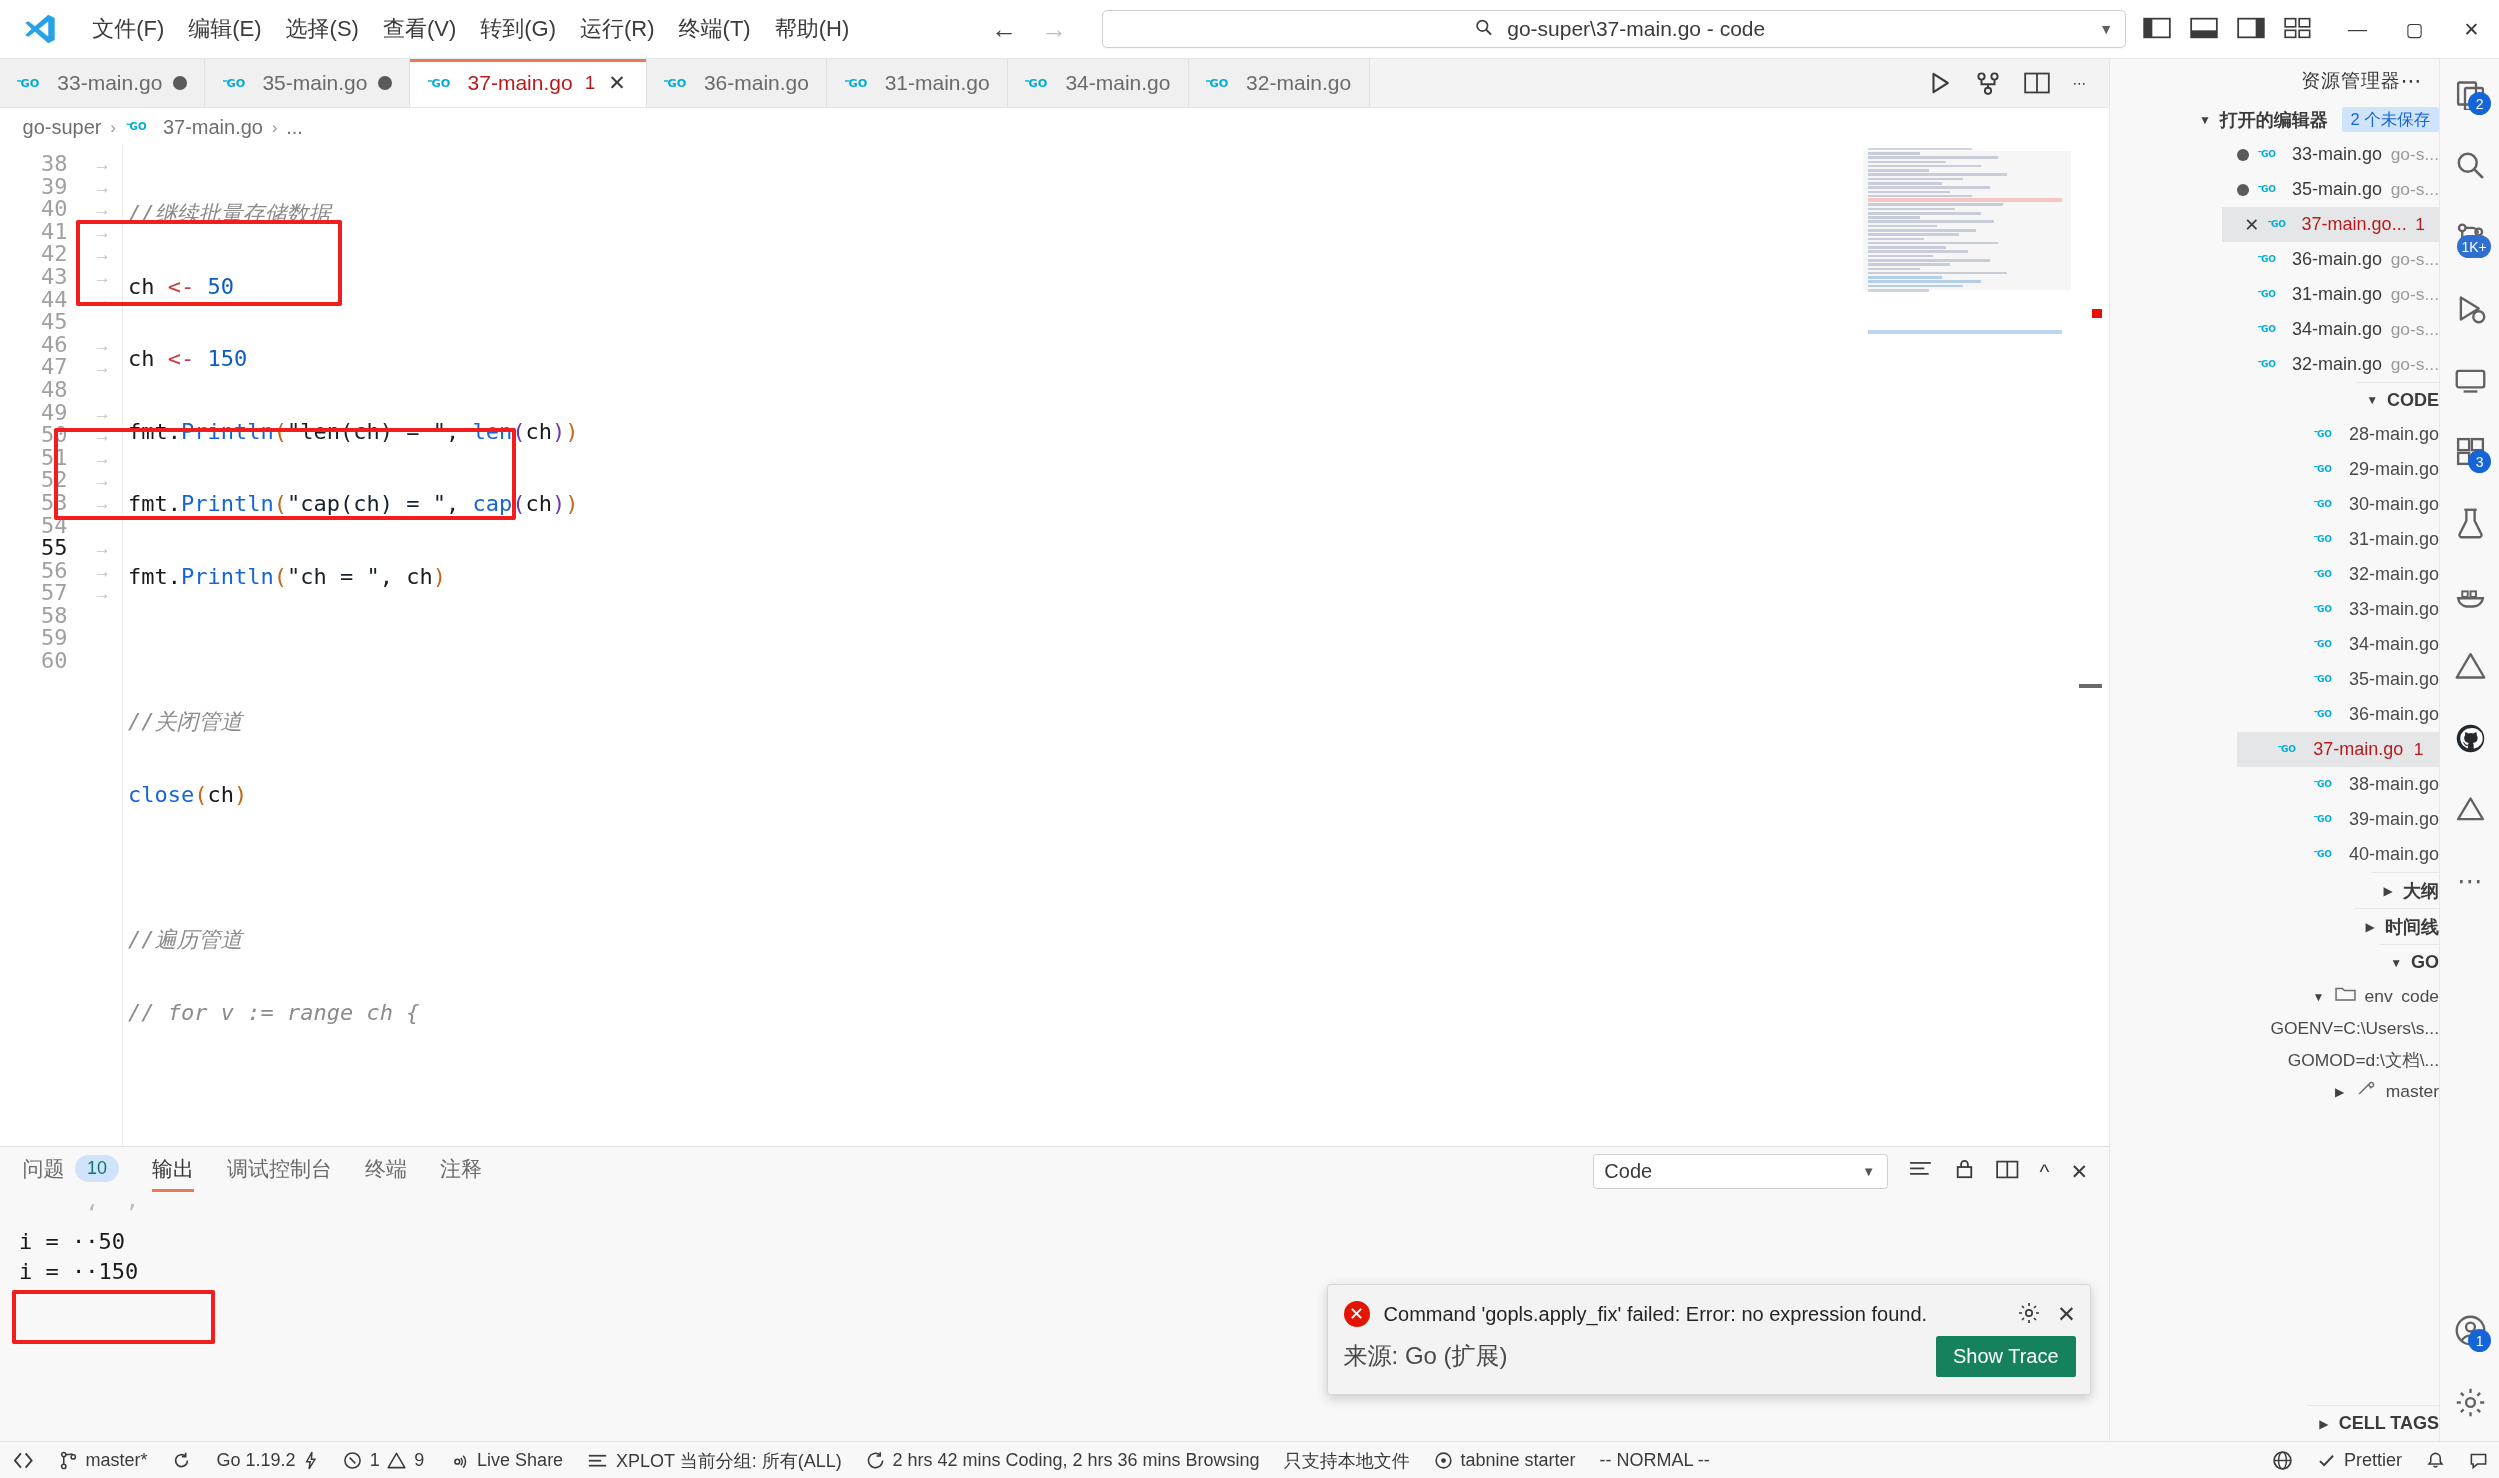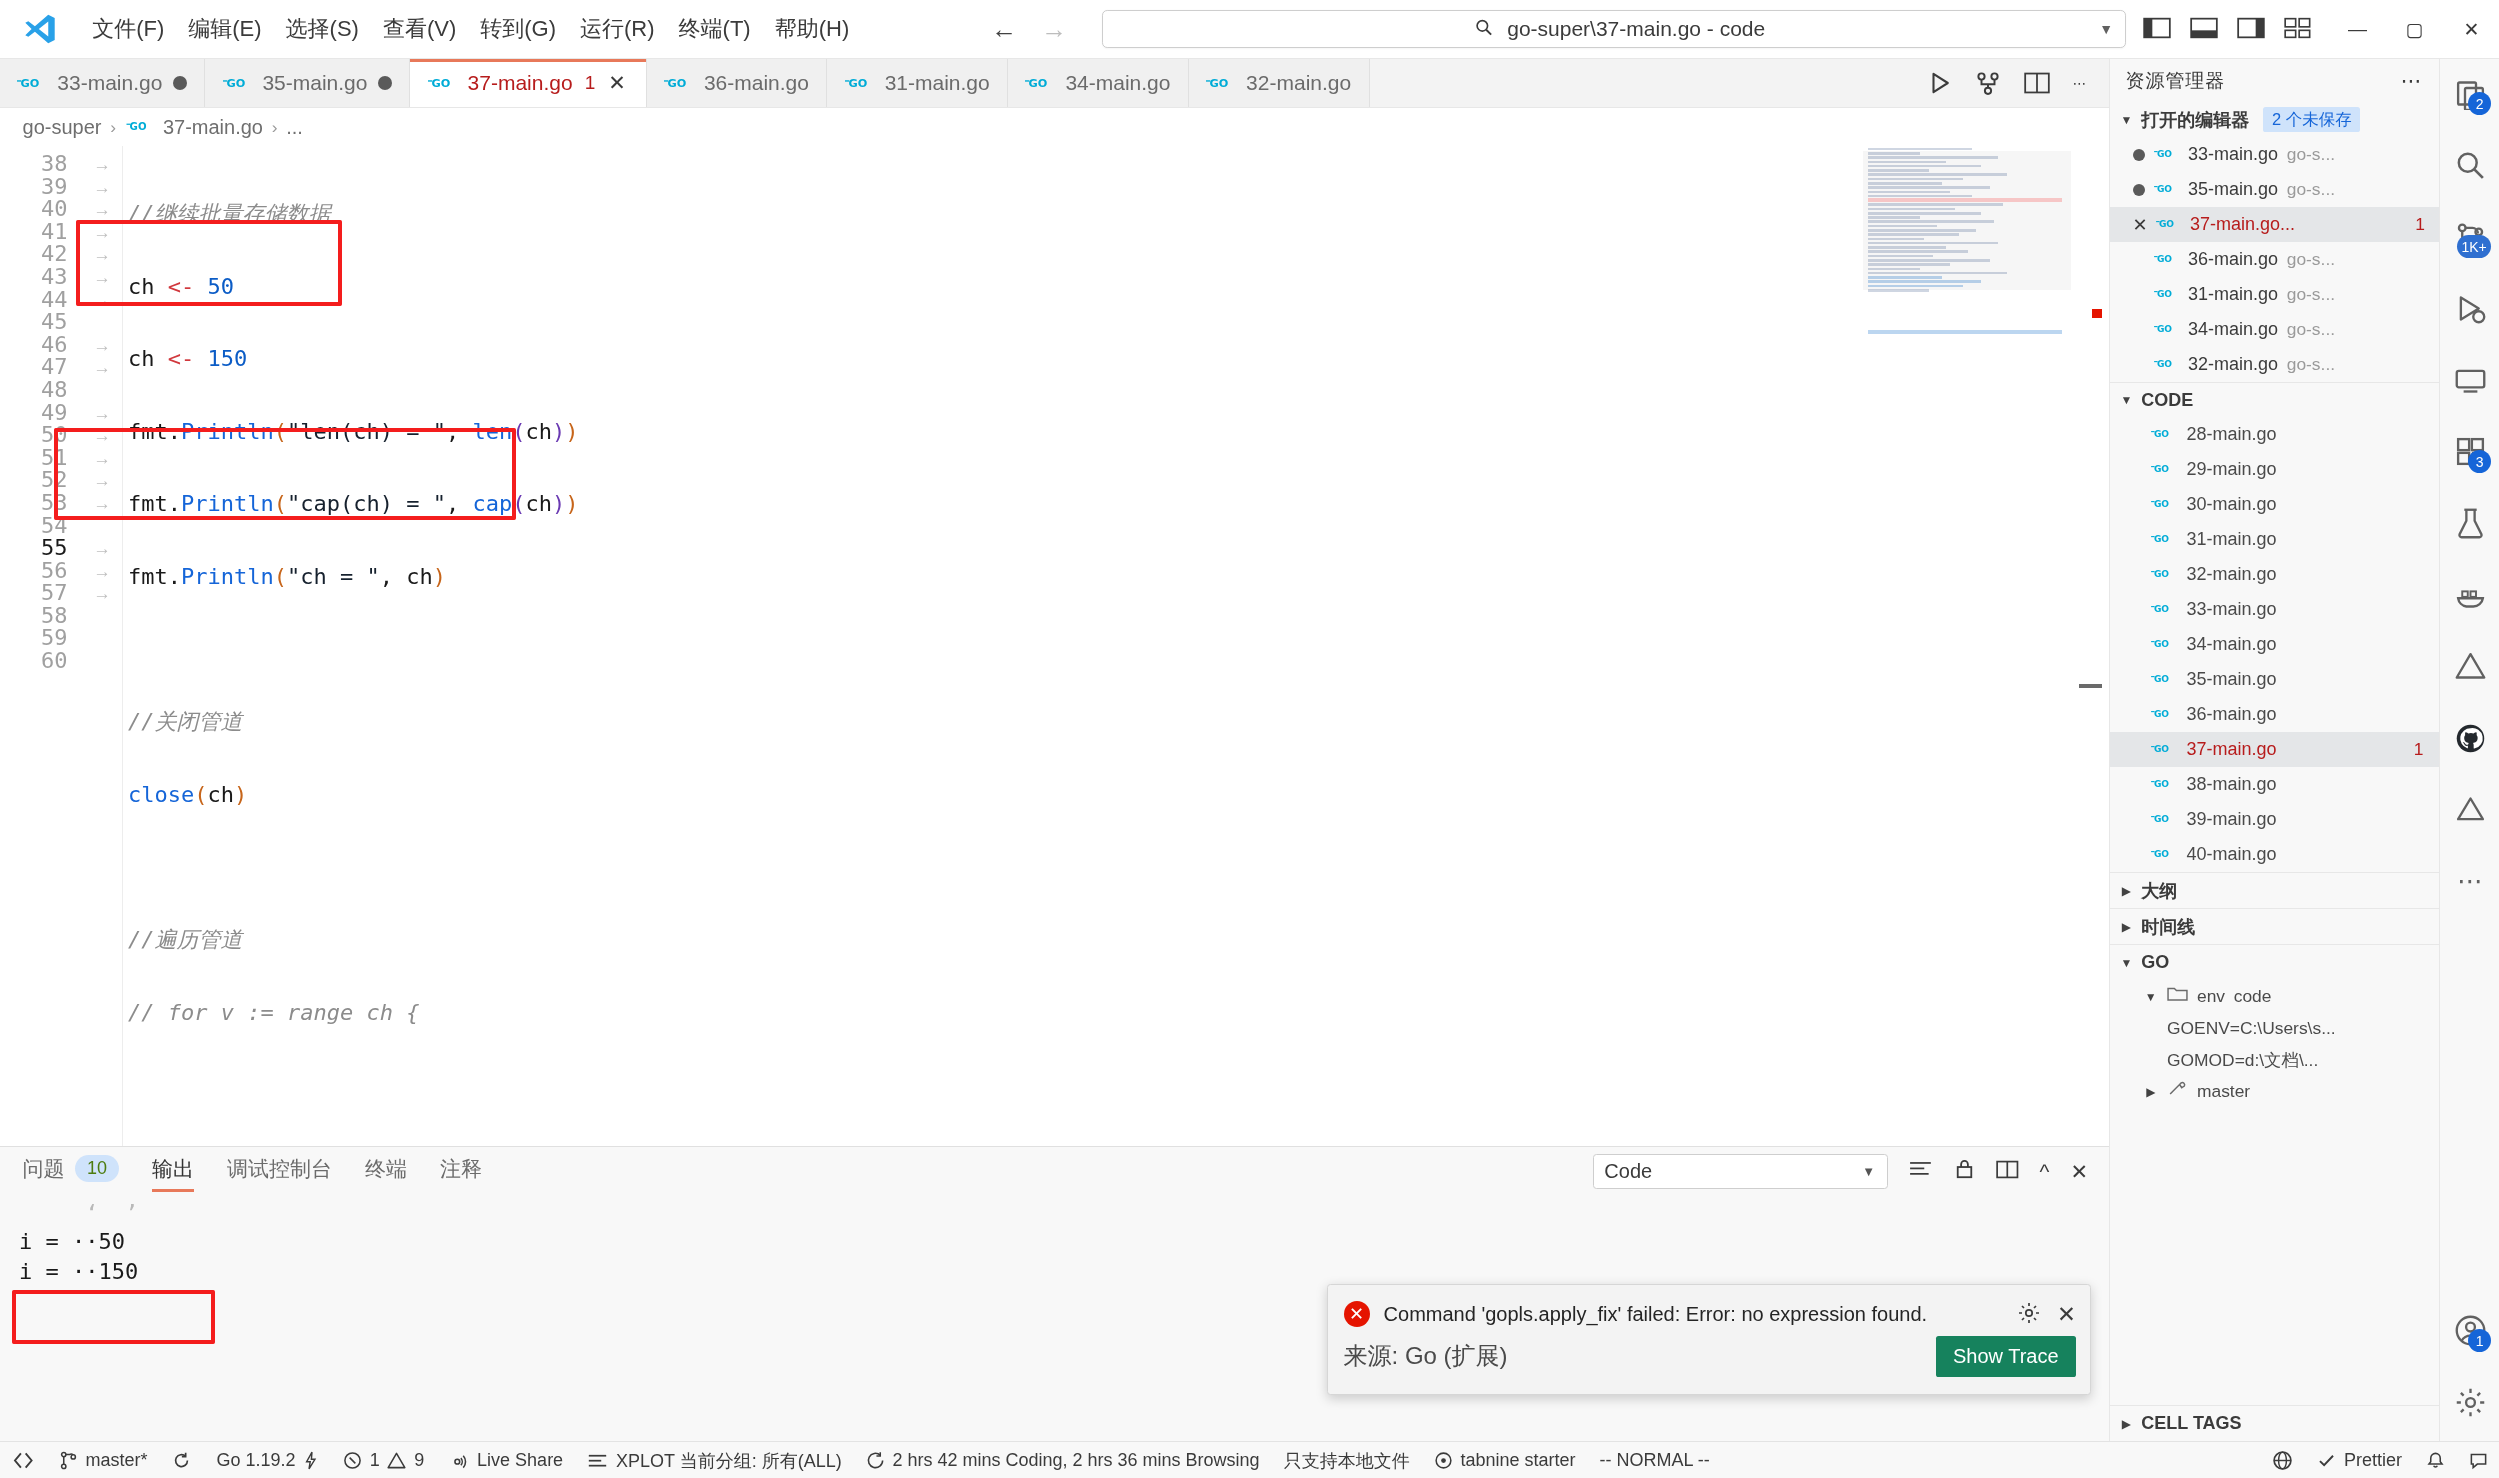--- a/index.html
+++ b/index.html
@@ -116,40 +116,40 @@
 
   
   .annot { position:absolute; border:4.3px solid #f41d1d; pointer-events:none; z-index:30; border-radius:1.7px;}
 
   
   .panel { height: 295px; flex:none; border-top:0.9px solid #e0e0e0; background:#f8f8f8; display:flex; flex-direction:column;}
   .panel-head { height:49px; display:flex; align-items:center; padding-left:22.6px; gap:33px; position:relative;}
   .panel-tab { font-size:21px; color:#6b6b6b; position:relative; padding-bottom:5.2px; display:flex; align-items:center; gap:10.4px;}
   .panel-tab.active { color:#333; }
   .panel-tab.active::after { content:""; position:absolute; left:0; right:0; bottom:-3.5px; height:2.6px; background:#e8795a;}
-  .pbadge { background:#cfe3fb; color:#4d7c0f; border-radius:15.6px; font-size:18px; padding:3px 12px; }
+  .pbadge { background:#cfe3fb; color:#0f766e; border-radius:15.6px; font-size:18px; padding:3px 12px; }
   .panel-actions { margin-left:auto; display:flex; align-items:center; gap:21px; padding-right:21px;}
   .panel-select {
     width: 295px; height:35px; border:0.9px solid #cecece; background:#fff; border-radius:3.5px;
     display:flex; align-items:center; padding:0 10.4px; font-size:20px; color:#3b3b3b; position:relative;
   }
   .panel-select .chev { position:absolute; right:10.4px; font-size:13px; color:#555;}
   .panel-ico { font-size:21px; color:#3b3b3b; }
   .panel-body {
     flex:1; position:relative; overflow:hidden; padding-left:19px; padding-top:1.7px;
     font-family:"DejaVu Sans Mono","Liberation Mono",monospace; font-size:22px; color:#1a1a1a;
   }
   .panel-body .oline { height:29.5px; line-height:29.5px; white-space:pre;}
   .out-done { color:#1565d8; }
   .out-dim { color:#b9b9b9; }
 
   
   .sidebar {
     width: 330px; flex:none; background:#f8f8f8; border-left:0.9px solid #e7e7e7;
-    display:flex; flex-direction:column; overflow:hidden;
+    display:flex; flex-direction:column; overflow:hidden;align-items:flex-end;
   }
   .sb-head { height:43px; display:flex; align-items:center; padding:0 15.6px; }
   .sb-title { font-size:19px; color:#3b3b3b; letter-spacing:0.9px;}
   .sb-dots { margin-left:auto; font-size:21px; color:#3b3b3b; letter-spacing:1.7px;}
   .sb-section {
     height:35px; display:flex; align-items:center; gap:7px; padding-left:8.7px;
     font-size:18px; font-weight:bold; color:#3b3b3b;
   }
   .chev { font-size:12px; color:#424242; width:15.6px; display:inline-block; text-align:center;}
   .unsaved-badge { background:#cfe3fb; color:#1565d8; font-size:16.5px; padding:1.7px 8.7px; border-radius:2.6px; font-weight:normal; margin-left:7px;}

